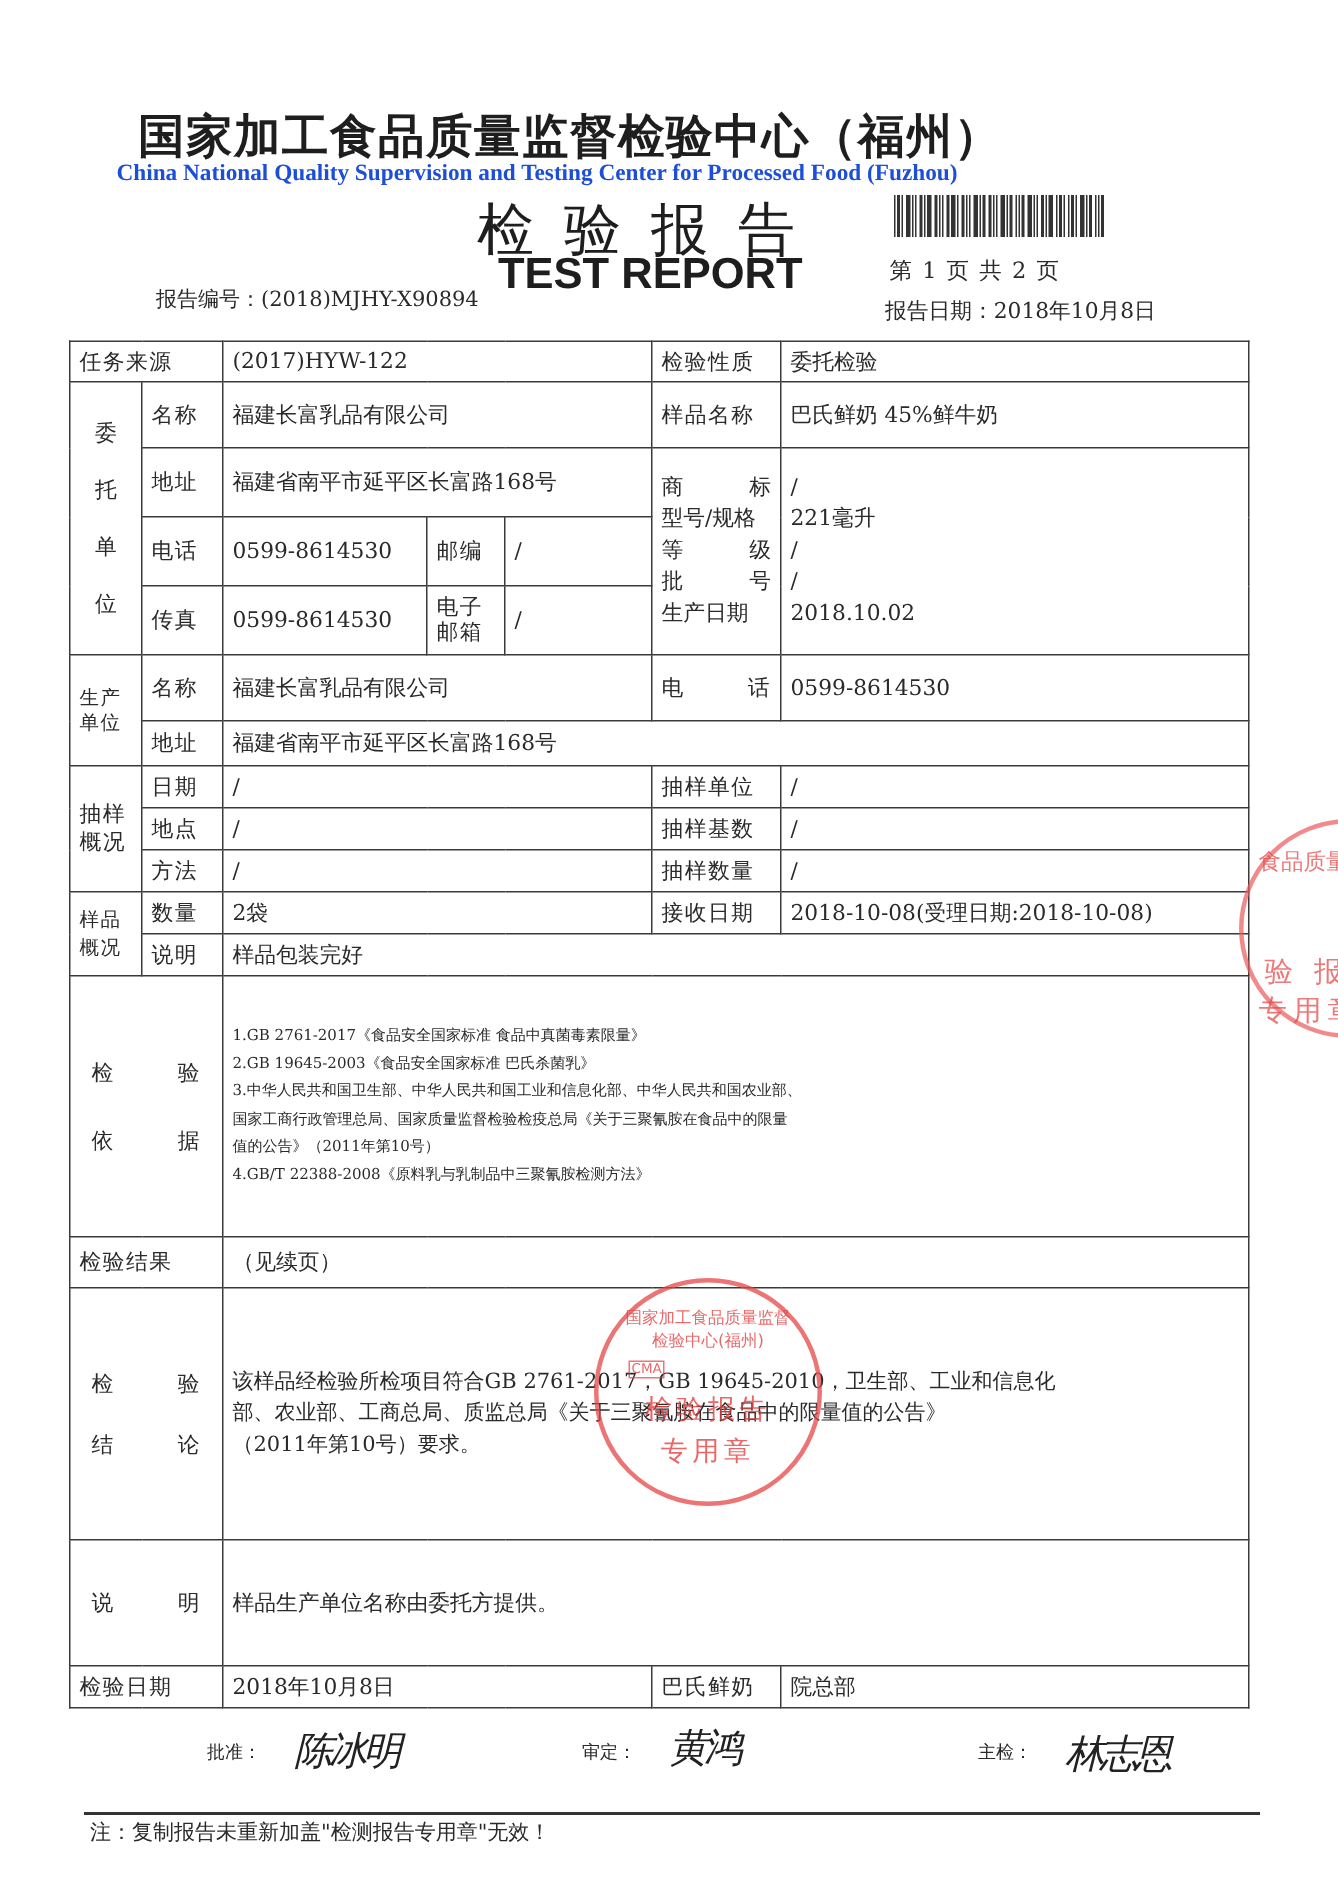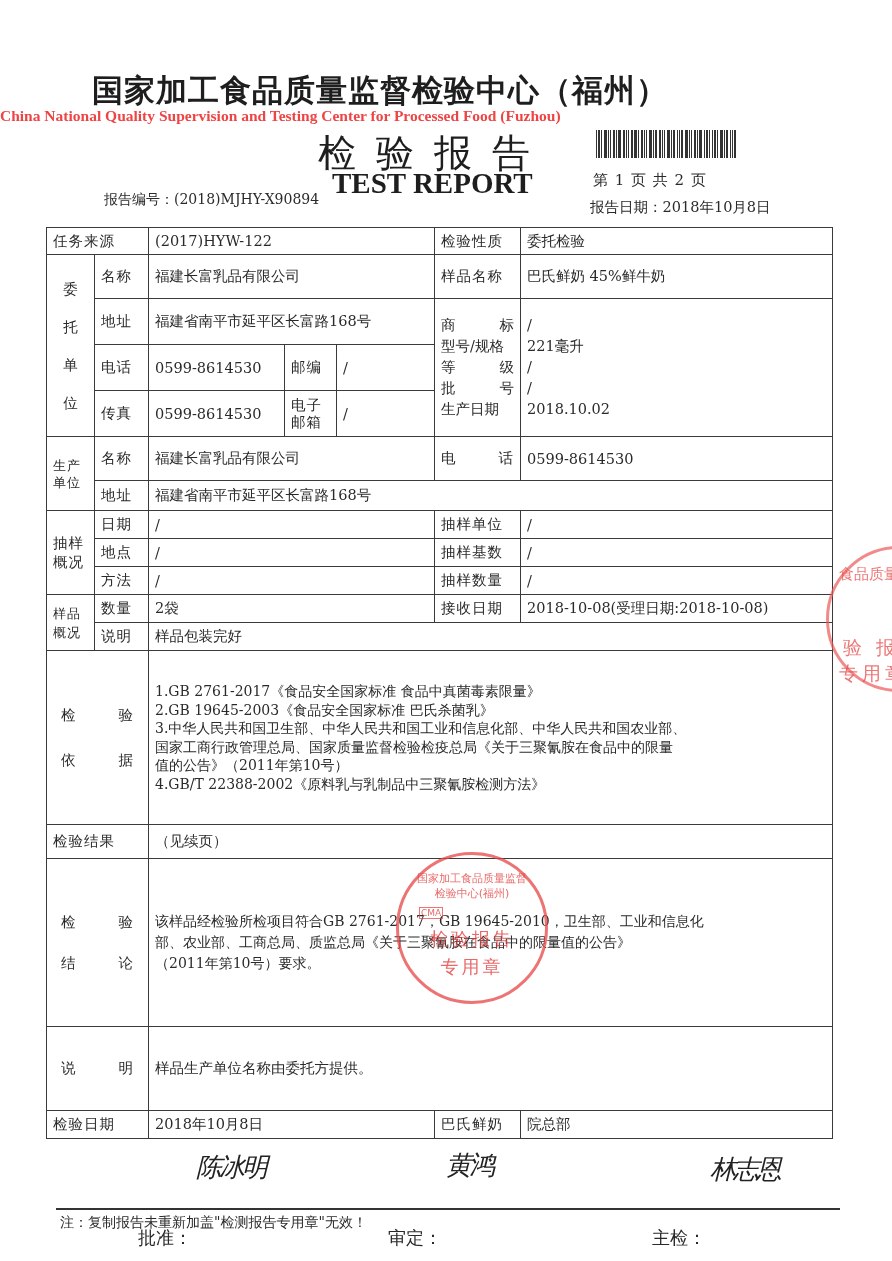--- a/index.html
+++ b/index.html
@@ -2,54 +2,54 @@
 <html><head>
 <meta charset="utf-8">
 <style>
   html, body { margin: 0; padding: 0; }
   body {
     width: 892px; height: 1261px; background: #ffffff; position: relative; overflow: hidden;
     font-family: "DejaVu Serif", "Liberation Serif", serif; color: #2a2a2a;
   }
   .abs { position: absolute; }
   .hdr-cn { left: 0; width: 760px; top: 70px; text-align: center; font-size: 31px; letter-spacing: 1px; font-family: "DejaVu Sans", sans-serif; font-weight: bold; color: #1e1e1e; }
-  .hdr-en { left: 0; width: 716px; top: 107px; text-align: left; font-size: 15.5px; font-weight: bold; font-family: "Liberation Serif", serif; color: #ef4444; }
+  .hdr-en { left: 0; width: 716px; top: 107px; text-align: center; font-size: 15.5px; font-weight: bold; font-family: "Liberation Serif", serif; color: #1d4ed8; }
   .title-cn { left: 318px; top: 128px; font-size: 38px; letter-spacing: 20px; font-family: "DejaVu Sans", sans-serif; color: #1e1e1e; }
-  .title-en { left: 332px; top: 167px; font-size: 29px; font-weight: bold; font-family: Liberation Serif, serif; color: #1e1e1e; }
+  .title-en { left: 332px; top: 167px; font-size: 29px; font-weight: bold; font-family: Liberation Sans, sans-serif; color: #1e1e1e; }
   .barcode { left: 596px; top: 130px; width: 160px; height: 28px; display: flex; align-items: stretch; }
   .barcode span { display: block; background: #333; margin-right: 1px; }
   .page-of { left: 593px; top: 171px; font-size: 15px; letter-spacing: 1px; }
   .report-date { left: 590px; top: 198px; font-size: 14.5px; }
   .report-no { left: 56px; top: 191px; font-size: 14px; margin-left: 48px; }
 
   table.rpt { position: absolute; left: 46px; top: 227px; width: 786px; border-collapse: collapse; table-layout: fixed; font-size: 14.5px; }
   table.rpt td { border: 1.6px solid #3a3a3a; padding: 0 6px; vertical-align: middle; height: 26px; }
   table.rpt td.lbl { text-align: left; letter-spacing: 1px; }
   table.rpt td.lbl-v { text-align: center; line-height: 38px; }
   table.rpt td.val { text-align: left; }
   table.rpt td.multi { padding: 4px 6px; line-height: 21px; }
   .spread { display: flex; justify-content: space-between; }
-  .basis-text { line-height: 18.5px; font-size: 14px; }
+  .basis-text { line-height: 18.5px; font-size: 10px; }
   .stamp {
     left: 396px; top: 852px; width: 146px; height: 146px; border: 3px solid rgba(230,70,70,0.75);
     border-radius: 50%; color: rgba(225,60,60,0.78); text-align: center; font-family: "DejaVu Sans", sans-serif;
   }
   .stamp .arc { position: absolute; left: 14px; top: 16px; width: 118px; font-size: 11px; letter-spacing: 0px; transform: rotate(0deg); }
   .stamp .s1 { position: absolute; left: 0; width: 146px; top: 72px; font-size: 18px; letter-spacing: 3px; }
   .stamp .s2 { position: absolute; left: 0; width: 146px; top: 100px; font-size: 18px; letter-spacing: 3px; }
   .stamp .tag { position: absolute; left: 20px; top: 52px; font-size: 9px; border: 1px solid rgba(225,60,60,0.7); padding: 0 1px; }
   .stamp2 {
     left: 826px; top: 546px; width: 140px; height: 140px; border: 3px solid rgba(235,90,90,0.7);
     border-radius: 50%; color: rgba(230,75,75,0.75); font-family: "DejaVu Sans", sans-serif;
   }
   .stamp2 .a { position: absolute; left: 10px; top: 16px; font-size: 15px; }
   .stamp2 .b { position: absolute; left: 14px; top: 86px; font-size: 19px; letter-spacing: 4px; }
   .stamp2 .c { position: absolute; left: 10px; top: 112px; font-size: 19px; letter-spacing: 4px; }
 
-  .sig-row { top: 1226px; font-size: 18px; }
+  .sig-row { top: 1160px; font-size: 12px; }
   .sig { font-family: "DejaVu Serif", serif; font-style: italic; font-size: 26px; color: #222; letter-spacing: -3px; }
   .sig-line { left: 56px; top: 1208px; width: 784px; height: 0; border-top: 2px solid #333; }
   .note { left: 60px; top: 1212px; font-size: 14px; line-height: 20px; }
   .note .l2 { padding-left: 28px; }
 </style>
 </head>
 <body>
 
 <div class="abs hdr-cn">国家加工食品质量监督检验中心（福州）</div>
 <div class="abs hdr-en">China National Quality Supervision and Testing Center for Processed Food (Fuzhou)</div>
@@ -251,21 +251,21 @@
             <span>依</span>
             <span>据</span>
           </div>
     </td>
     <td class="val basis-text" colspan="5">
       <div>1.GB 2761-2017《食品安全国家标准 食品中真菌毒素限量》</div>
       <div>2.GB 19645-2003《食品安全国家标准 巴氏杀菌乳》</div>
       <div>3.中华人民共和国卫生部、中华人民共和国工业和信息化部、中华人民共和国农业部、</div>
       <div>国家工商行政管理总局、国家质量监督检验检疫总局《关于三聚氰胺在食品中的限量</div>
       <div>值的公告》（2011年第10号）</div>
-      <div>4.GB/T 22388-2002《原料乳与乳制品中三聚氰胺检测方法》</div>
+      <div>4.GB/T 22388-2008《原料乳与乳制品中三聚氰胺检测方法》</div>
     </td>
   </tr>
 
   <tr style="height:34px">
     <td class="lbl" colspan="2">检验结果</td>
     <td class="val" colspan="5">（见续页）</td>
   </tr>
 
   <tr style="height:168px">
     <td class="lbl" colspan="2" style="padding:0 14px">

